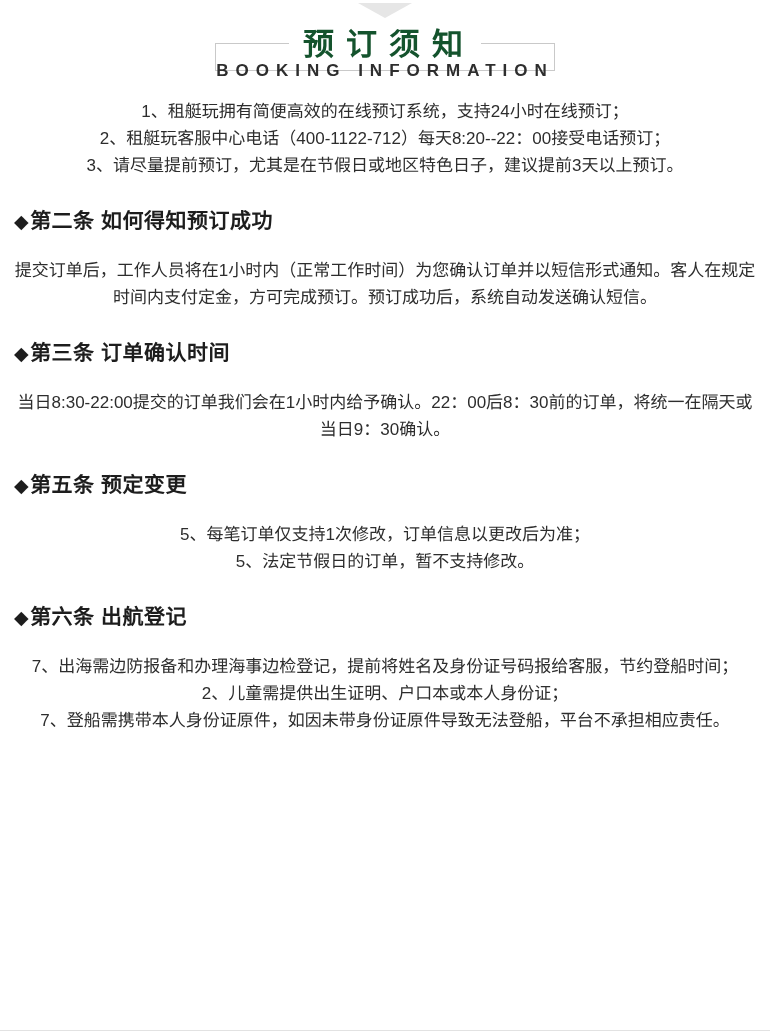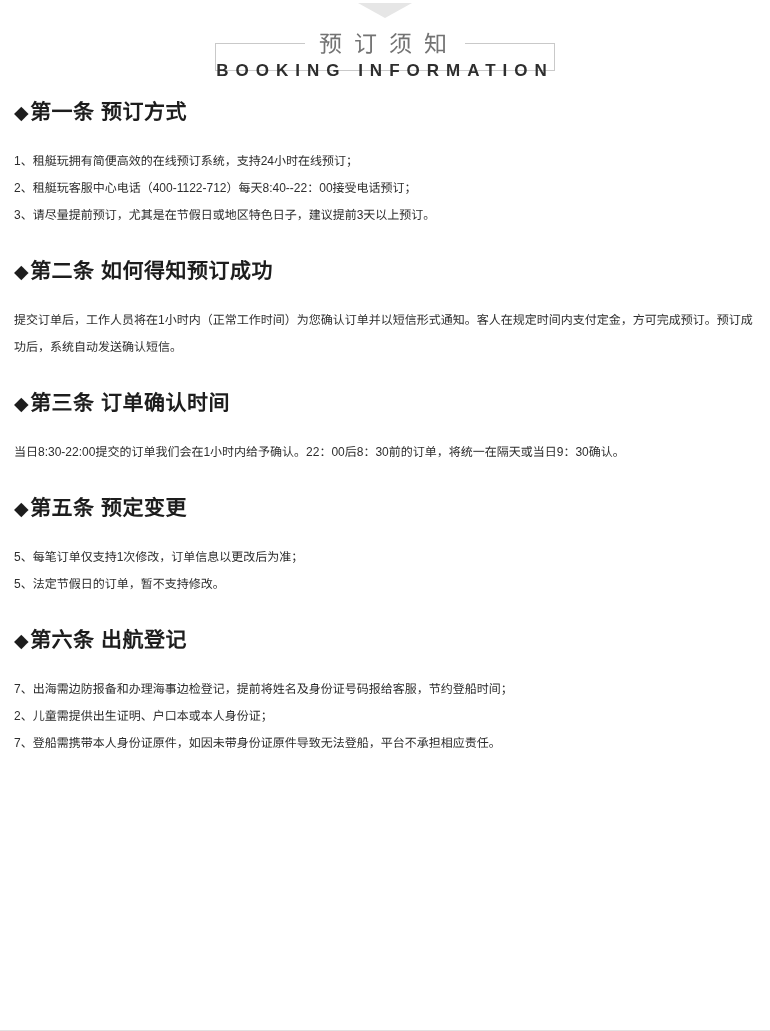--- a/index.html
+++ b/index.html
@@ -35,25 +35,26 @@
     border: 1px solid #c9c9c9;
     margin: 25px auto 27px;
   }
   .header-title {
     position: absolute;
     top: 0;
     left: 50%;
     transform: translate(-50%, -50%);
     background: #ffffff;
     white-space: nowrap;
-    font-size: 23px;
+    font-size: 31px;
     line-height: 1;
-    color: #737373;
+    color: #14532d;
     letter-spacing: 12px;
     padding: 0 6px 0 14px;
+    font-weight: bold;
   }
   .header-subtitle {
     position: absolute;
     bottom: 0;
     left: 50%;
     transform: translate(-50%, 50%);
     white-space: nowrap;
     font-size: 17px;
     line-height: 1;
     font-weight: 600;
@@ -70,23 +71,24 @@
     font-weight: 700;
     color: #1d1d1d;
     letter-spacing: 0.5px;
   }
   .section h2 .diamond {
     font-size: 19px;
     margin-right: 1px;
   }
   .section p {
     margin: 0;
-    font-size: 12px;
+    font-size: 17px;
     line-height: 27px;
     color: #2d2d2d;
+    text-align: center;
   }
   .bottom-divider {
     position: absolute;
     left: 0;
     right: 0;
     bottom: 0;
     border-top: 1px solid #e2e2e2;
   }
 </style>
 </head>
@@ -95,23 +97,22 @@
 <div class="page">
 
   <div class="arrow-down"></div>
 
   <div class="header-box">
     <span class="header-title">预订须知</span>
     <span class="header-subtitle">BOOKING INFORMATION</span>
   </div>
 
   <section class="section">
-    <h2><span class="diamond">◆</span><span>第一条 预订方式</span></h2>
     <p>1、租艇玩拥有简便高效的在线预订系统，支持24小时在线预订；</p>
-    <p>2、租艇玩客服中心电话（400-1122-712）每天8:40--22：00接受电话预订；</p>
+    <p>2、租艇玩客服中心电话（400-1122-712）每天8:20--22：00接受电话预订；</p>
     <p>3、请尽量提前预订，尤其是在节假日或地区特色日子，建议提前3天以上预订。</p>
   </section>
 
   <section class="section">
     <h2><span class="diamond">◆</span><span>第二条 如何得知预订成功</span></h2>
     <p>提交订单后，工作人员将在1小时内（正常工作时间）为您确认订单并以短信形式通知。客人在规定时间内支付定金，方可完成预订。预订成功后，系统自动发送确认短信。</p>
   </section>
 
   <section class="section">
     <h2><span class="diamond">◆</span><span>第三条 订单确认时间</span></h2>

